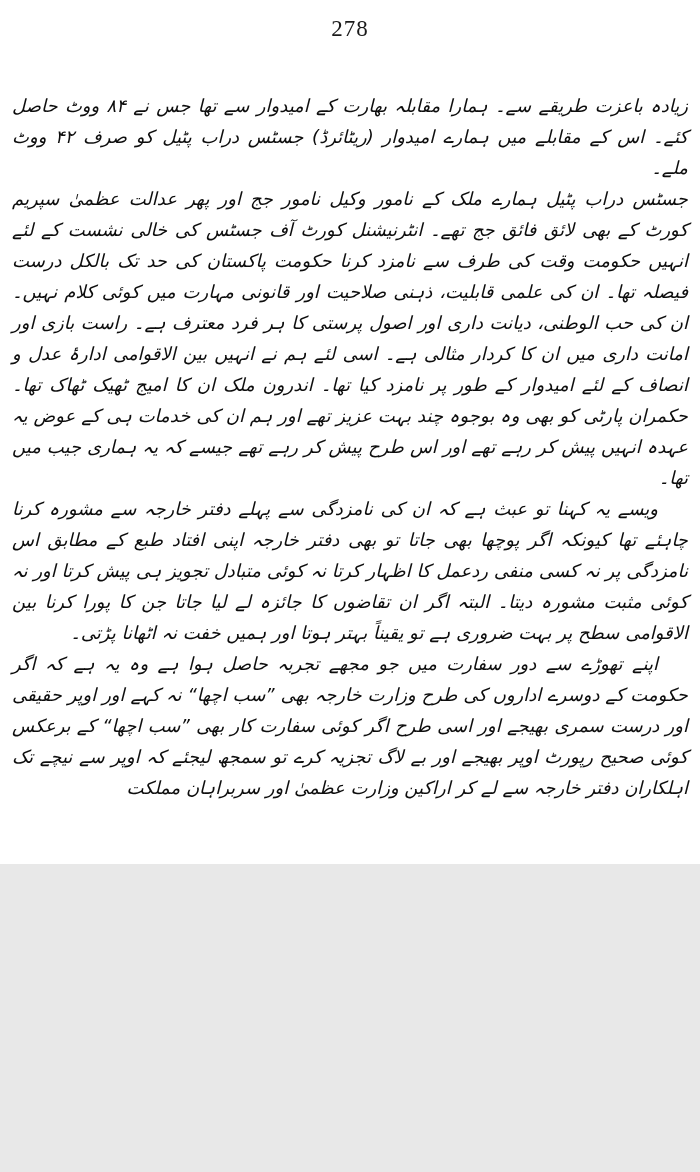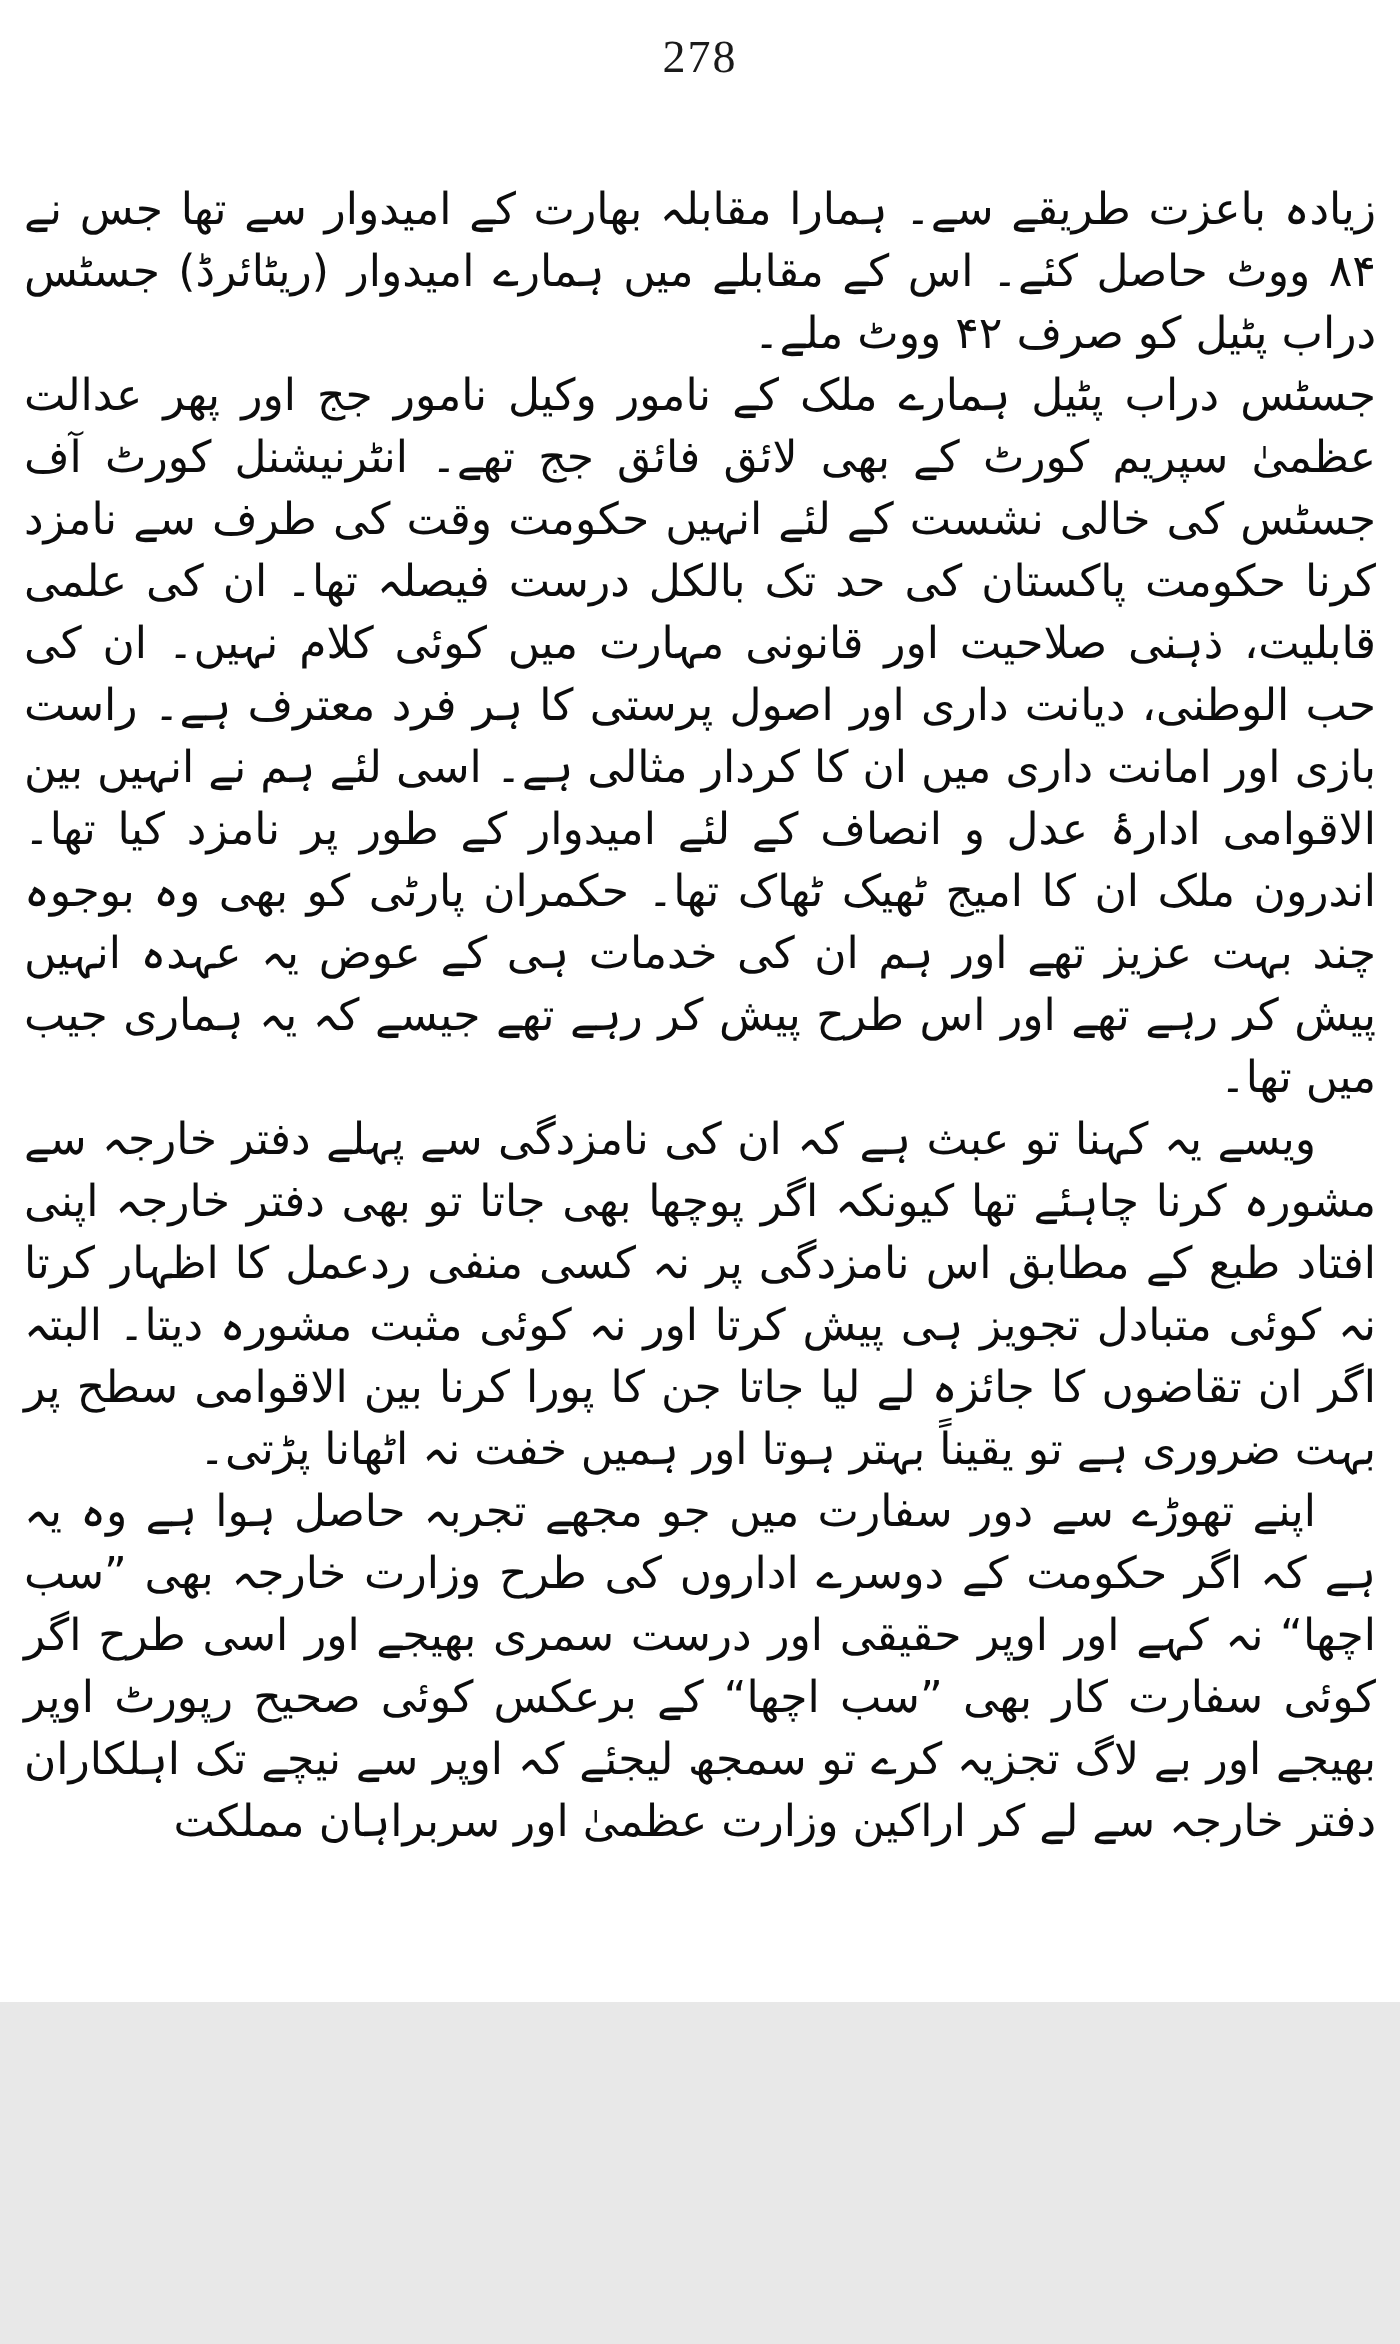--- a/index.html
+++ b/index.html
@@ -4,45 +4,46 @@
 <style>
   * { box-sizing: border-box; }
   html, body {
     margin: 0;
     padding: 0;
     background: #e8e8e8;
   }
   .page {
     position: relative;
     width: 700px;
-    height: 1001px;
+    height: 864px;
     margin: 0 auto;
     background: #ffffff;
     color: #111111;
     overflow: hidden;
     padding: 12px 10px 0 10px;
     font-family: "DejaVu Sans", sans-serif;
   }
   .page-number {
     text-align: center;
     font-family: "Liberation Serif", serif;
     font-size: 23px;
     letter-spacing: 1px;
     color: #1a1a1a;
     margin-top: 4px;
     margin-bottom: 48px;
   }
   .text-block {
     direction: rtl;
     unicode-bidi: embed;
     text-align: justify;
-    font-size: 22px;
+    font-size: 18px;
     line-height: 31px;
     color: #0d0d0d;
     padding: 0 2px;
+    font-style: italic;
   }
   .text-block p {
     margin: 0;
     padding: 0;
   }
   .text-block p.indent {
     text-indent: 30px; 
   }
 </style>
 </head>

